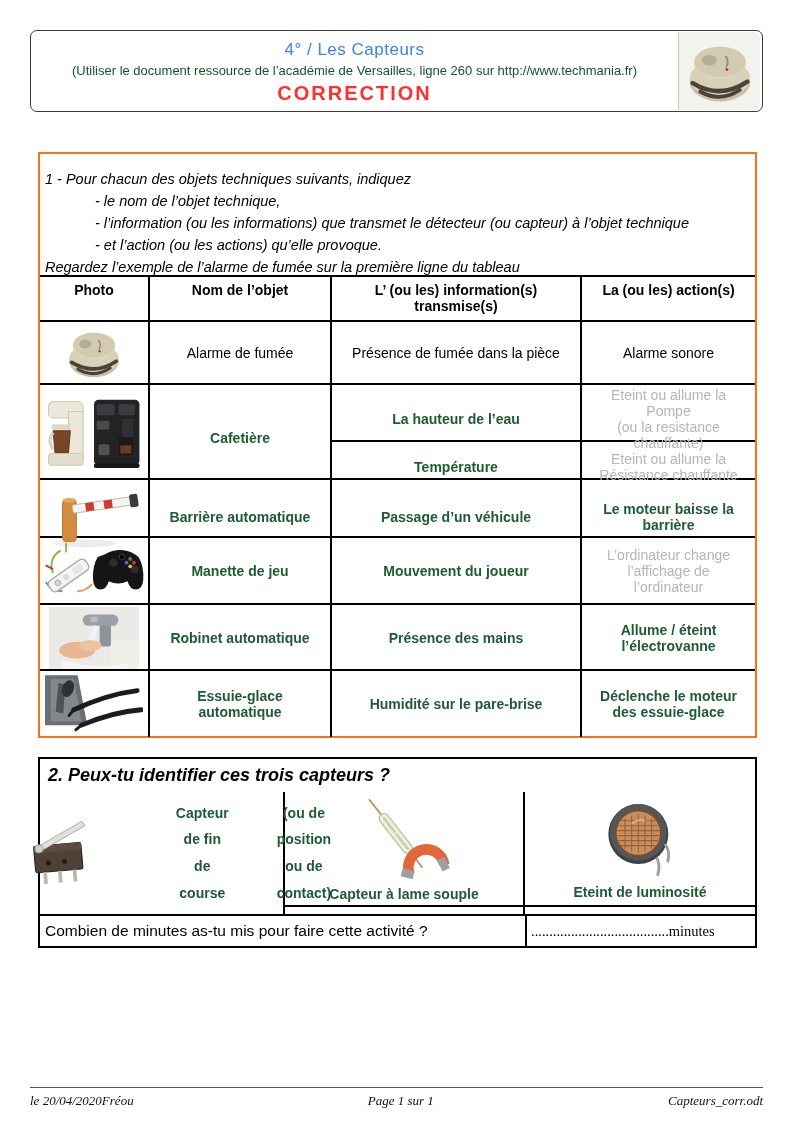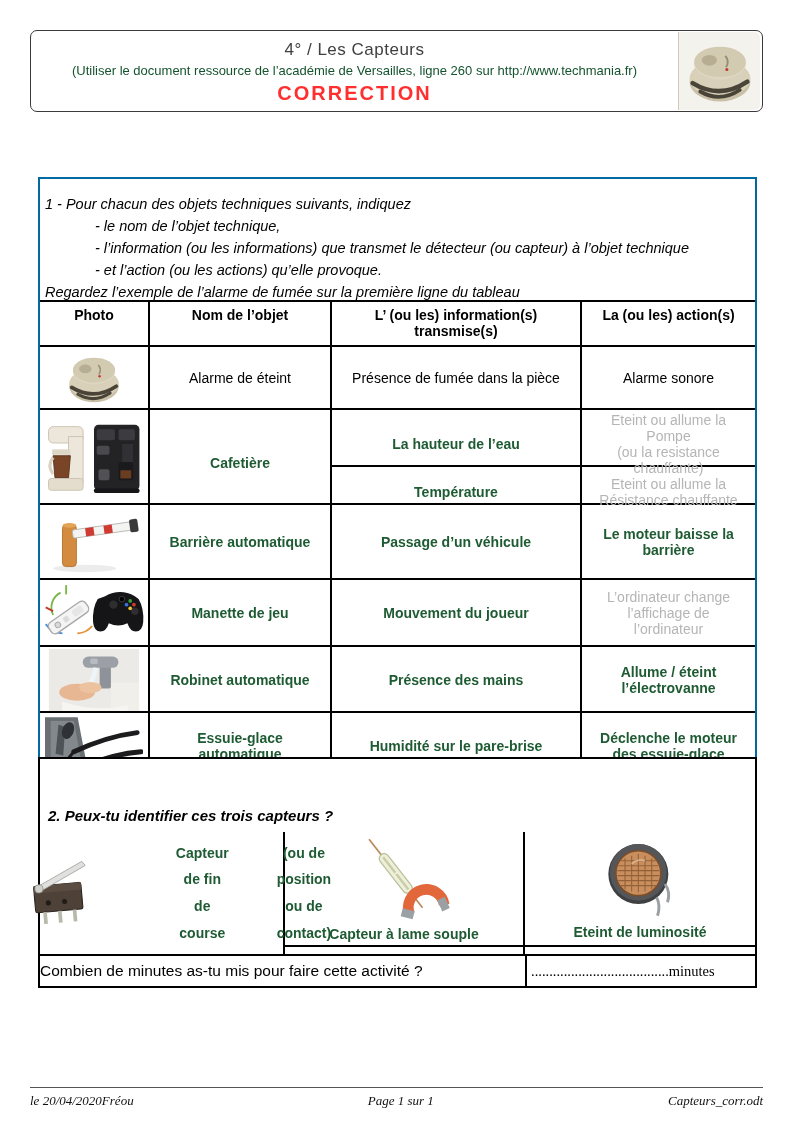--- a/index.html
+++ b/index.html
@@ -10,58 +10,58 @@
   *{box-sizing:border-box;}
   html,body{margin:0;padding:0;background:#fff;}
   .page{position:relative;width:793px;height:1122px;background:#fff;
         font-family:"Liberation Sans",sans-serif;color:#000;overflow:hidden;}
 
   
   .header-box{position:absolute;left:30px;top:30px;width:733px;height:82px;
     border:1px solid #3a3a3a;border-radius:7px;display:flex;align-items:stretch;}
   .header-text{flex:1;display:flex;flex-direction:column;align-items:center;
     justify-content:center;padding-top:2px;}
-  .title{font-size:17px;color:#404040;letter-spacing:.5px;}
+  .title{font-size:17px;color:#3b82f6;letter-spacing:.5px;}
   .subtitle{font-size:13px;color:#14532d;margin-top:3px;}
   .correction{font-size:20px;font-weight:bold;color:var(--red);letter-spacing:2px;margin-top:4px;}
   .header-photo{width:82px;margin:1px 2px 1px 0;background:#f4f2ec;
     border-left:1px solid #cfcabc;border-radius:0 6px 6px 0;
     display:flex;align-items:center;justify-content:center;}
   .header-photo svg{width:76px;height:72px;}
 
   
-  .ex1{position:absolute;left:38px;top:152px;width:719px;border:2px solid #0369a1;background:#fff;margin-top:25px;}
+  .ex1{position:absolute;left:38px;top:152px;width:719px;border:2px solid #f97316;background:#fff;}
   .intro{height:121px;padding:14px 8px 0 5px;font-style:italic;font-size:14.5px;line-height:1.52;}
   .intro .ind{padding-left:50px;}
   .trow{display:grid;grid-template-columns:110px 182px 250px 1fr;border-top:2px solid #000;}
   .cell{display:flex;align-items:center;justify-content:center;text-align:center;
     padding:2px 14px;font-size:14px;white-space:pre-line;}
   .vr{border-right:2px solid #000;}
   .hcell{font-weight:bold;align-items:flex-start;padding-top:5px;font-size:14px;}
   .hdr{height:45px;}
   .g{color:var(--green);font-weight:bold;}
   .gy{color:var(--gray);}
   .photo-cell{display:flex;align-items:center;justify-content:center;padding:2px;}
   .row3col{grid-template-columns:110px 182px 1fr;}
   .sub{display:flex;flex-direction:column;}
   .subrow{display:grid;grid-template-columns:250px 1fr;flex:1;}
   .subrow.first{height:57px;border-bottom:2px solid #000;}
 
   
   .ex2{position:absolute;left:38px;top:757px;width:719px;border:2px solid #000;background:#fff;}
   .s2-q{height:33px;display:flex;align-items:center;padding:0 8px;
-    font-weight:bold;font-style:italic;font-size:15px;margin-top:40px;}
+    font-weight:bold;font-style:italic;font-size:18px;}
   .s2-cells{display:grid;grid-template-columns:245px 240px 1fr;height:122px;}
   .s2-cell{display:flex;align-items:center;justify-content:center;gap:48px;}
   .s2-inner{width:100%;height:108px;border-bottom:2px solid #000;display:flex;
     flex-direction:column;align-items:center;justify-content:space-between;padding:0 0 6px;}
   .s2-label{font-size:14px;text-align:center;line-height:1.9;}
   .s2-img{display:flex;align-items:flex-start;justify-content:center;}
   .s2-bottom{display:grid;grid-template-columns:485px 1fr;border-top:2px solid #000;height:32px;}
-  .s2-bq{display:flex;align-items:center;font-size:15.5px;}
+  .s2-bq{display:flex;align-items:center;padding-left:5px;font-size:15.5px;}
   .s2-ba{border-left:2px solid #000;display:flex;align-items:center;padding-left:4px;
     font-family:"Liberation Serif",serif;font-size:14.5px;}
 
   
   .footer{position:absolute;left:30px;top:1087px;width:733px;border-top:1px solid #555;
     display:flex;justify-content:space-between;padding-top:5px;
     font-family:"Liberation Serif",serif;font-style:italic;font-size:13px;color:#111;}
 </style>
 </head>
 <body>
@@ -113,21 +113,21 @@
           <ellipse cx="50" cy="56" rx="40" ry="24" fill="#d8d0b9"></ellipse>
           <path d="M14 62 Q50 84 86 60" fill="none" stroke="#4a4438" stroke-width="6" stroke-linecap="round"></path>
           <path d="M24 73 Q50 88 76 71" fill="none" stroke="#4a4438" stroke-width="5" stroke-linecap="round"></path>
           <ellipse cx="50" cy="36" rx="34" ry="21" fill="#ded6c0"></ellipse>
           <ellipse cx="50" cy="34" rx="34" ry="20" fill="#d3cab2"></ellipse>
           <ellipse cx="36" cy="32" rx="10" ry="7" fill="#b7ad93"></ellipse>
           <path d="M57 26 q6 7 1 15" fill="none" stroke="#978d72" stroke-width="2.5"></path>
           <circle cx="59" cy="44" r="2" fill="#c0392b"></circle>
         </svg>
       </div>
-      <div class="cell vr">Alarme de éteint</div>
+      <div class="cell vr">Alarme de fumée</div>
       <div class="cell vr">Présence de fumée dans la pièce</div>
       <div class="cell">Alarme sonore</div>
     </div>
 
     <div class="trow row3col" style="height:95px;">
       <div class="cell vr photo-cell">
         <svg viewBox="0 0 110 90" width="100" height="82">
           <rect x="5" y="5" width="38" height="18" rx="5" fill="#ece7da" stroke="#c9c1ae"></rect>
           <rect x="27" y="16" width="16" height="50" fill="#ece7da" stroke="#c9c1ae"></rect>
           <rect x="5" y="62" width="38" height="13" rx="3" fill="#e4ddcd" stroke="#c9c1ae"></rect>
@@ -154,21 +154,21 @@
 chauffante)</div>
         </div>
         <div class="subrow">
           <div class="cell vr g">Température</div>
           <div class="cell gy">Eteint ou allume la
 Résistance chauffante</div>
         </div>
       </div>
     </div>
 
-    <div class="trow" style="height:75px;">
+    <div class="trow" style="height:58px;">
       <div class="cell vr photo-cell">
         <svg viewBox="0 0 110 75" width="102" height="70">
           <ellipse cx="45" cy="66" rx="34" ry="4" fill="#ececec"></ellipse>
           <rect x="21" y="19" width="15" height="45" rx="4" fill="#d38c3f" stroke="#b37330"></rect>
           <ellipse cx="28.5" cy="19.5" rx="7.5" ry="2.5" fill="#e3a456"></ellipse>
           <g transform="rotate(-8 36 28)">
             <rect x="32" y="24" width="68" height="9" rx="2" fill="#f4f4f2" stroke="#b9b9b5"></rect>
             <rect x="46" y="24" width="9" height="9" fill="#cf3b33"></rect>
             <rect x="66" y="24" width="9" height="9" fill="#cf3b33"></rect>
             <rect x="94" y="21.5" width="9" height="14" rx="2" fill="#3a3a3a"></rect>

